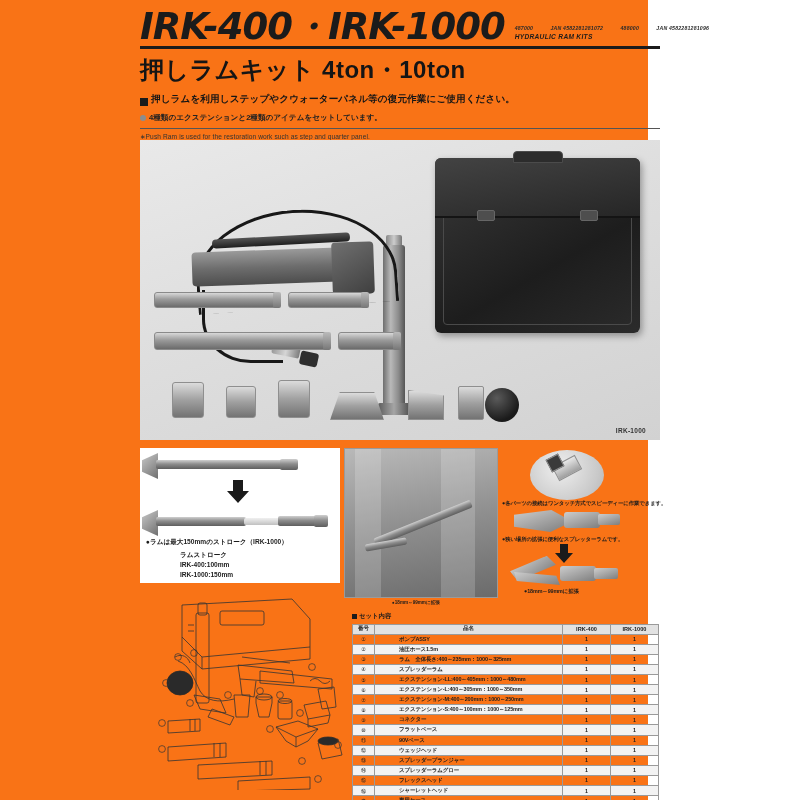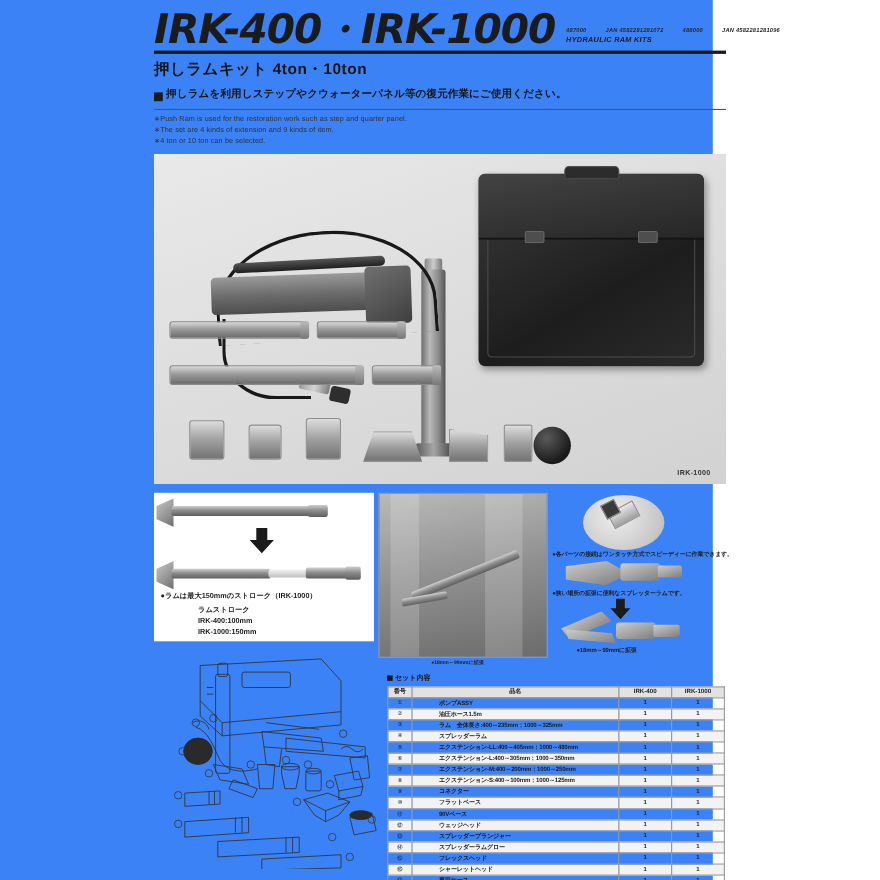--- a/index.html
+++ b/index.html
@@ -1,34 +1,34 @@
 <!DOCTYPE html>
 <html><head>
 <meta charset="utf-8">
 <style>
   html,body{margin:0;padding:0;background:#ffffff;}
   body{width:800px;height:800px;overflow:hidden;
        font-family:"Liberation Sans","DejaVu Sans",sans-serif;color:#111;}
-  .page{position:relative;width:648px;height:800px;background:#3b82f6;}
+  .page{position:relative;width:648px;height:800px;background:#f97316;}
 
   
   .header{position:absolute;left:140px;top:8px;width:520px;}
   .title-row{display:flex;align-items:flex-end;}
   .main-title{font-family:"DejaVu Sans",sans-serif;font-weight:bold;
       font-style:italic;font-size:37px;letter-spacing:-1px;line-height:1;
       color:#1b1b1b;white-space:nowrap;}
   .jan-block{margin-left:10px;padding-bottom:4px;line-height:1.15;}
   .jan-line{font-size:5.2px;font-weight:bold;letter-spacing:.2px;
       color:#2a2a2a;white-space:nowrap;font-style:italic;}
   .jan-line span{display:inline-block;}
   .jan-gap{width:14px;}
   .eng-sub{font-size:6.6px;font-weight:bold;font-style:italic;
       letter-spacing:.3px;color:#1b1b1b;margin-top:1px;}
   .rule-thick{height:3px;background:#1b1b1b;margin-top:1px;width:520px;}
-  .sub-title{font-size:14px;font-weight:bold;color:#151515;margin-top:5px;
+  .sub-title{font-size:24px;font-weight:bold;color:#151515;margin-top:5px;
       letter-spacing:.5px;}
   .lead{font-size:9.6px;font-weight:bold;color:#151515;margin-top:7px;
       letter-spacing:.1px;display:flex;align-items:flex-end;}
   .sq{display:inline-block;width:8px;height:8px;background:#1b1b1b;
       margin-right:3px;margin-top:2px;flex:none;}
   .bullets{margin-top:7px;}
   .b-line{font-size:7.6px;font-weight:bold;color:#222;margin-bottom:3px;
       display:flex;align-items:flex-start;}
   .dot{display:inline-block;width:6px;height:6px;border-radius:50%;
       background:#8d8d8d;margin-right:3px;margin-top:1.5px;flex:none;}
@@ -163,20 +163,24 @@
     </div>
     <div class="rule-thick"></div>
     <div class="sub-title">押しラムキット 4ton・10ton</div>
 
     <div class="lead">
       <span class="sq"></span>
       <span>押しラムを利用しステップやクウォーターパネル等の復元作業にご使用ください。</span>
     </div>
 
     <div class="bullets">
+      <div class="b-line">
+        <span class="dot"></span>
+        <span>4種類のエクステンションと2種類のアイテムをセットしています。</span>
+      </div>
     </div>
 
     <div class="rule-thin"></div>
 
     <div class="eng-list">
       <div class="e-line">∗Push Ram is used for the restoration work such as step and quarter panel.</div>
       <div class="e-line">∗The set are 4 kinds of extension and 9 kinds of item.</div>
       <div class="e-line">∗4 ton or 10 ton can be selected.</div>
     </div>
   </div>

